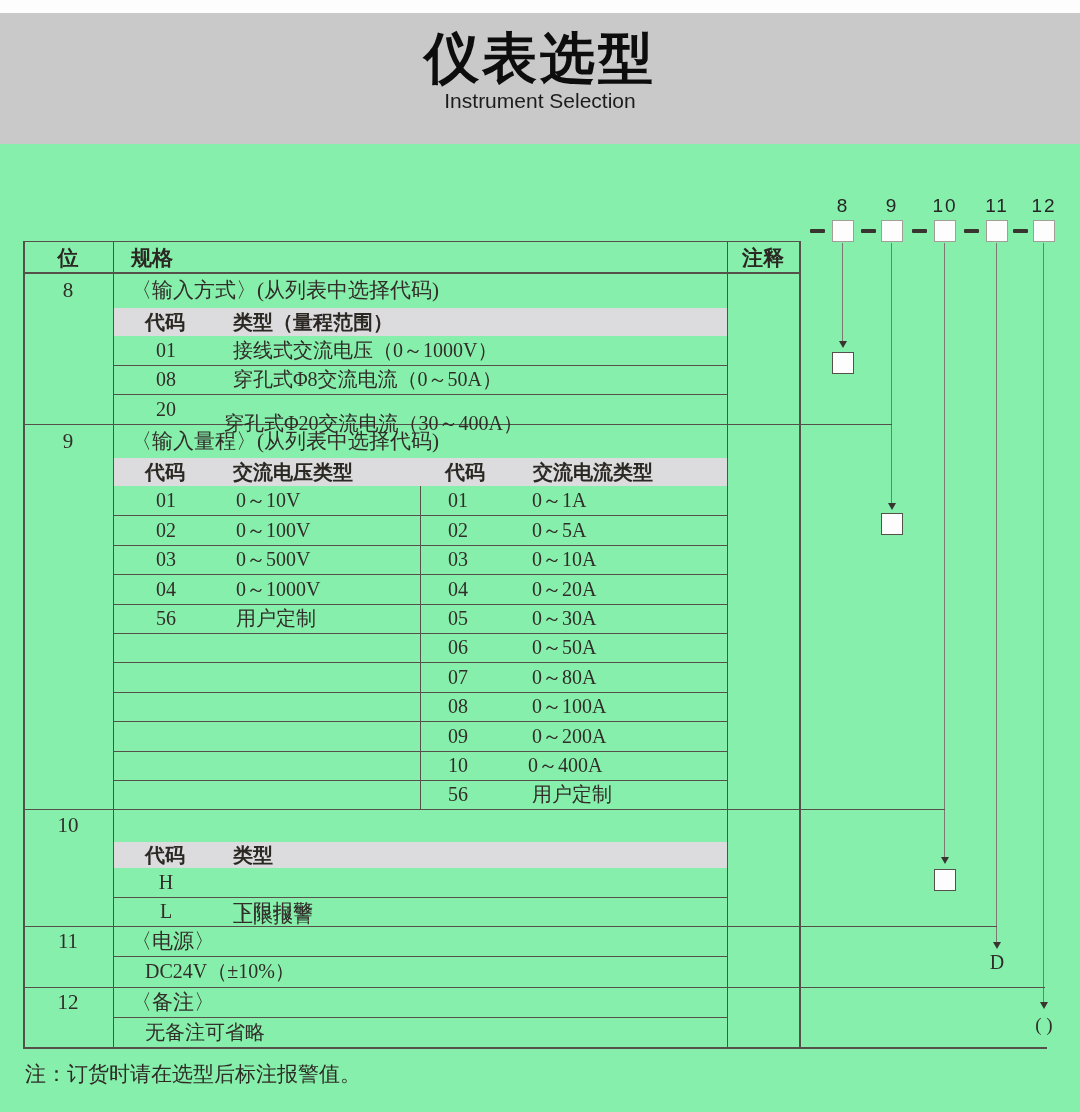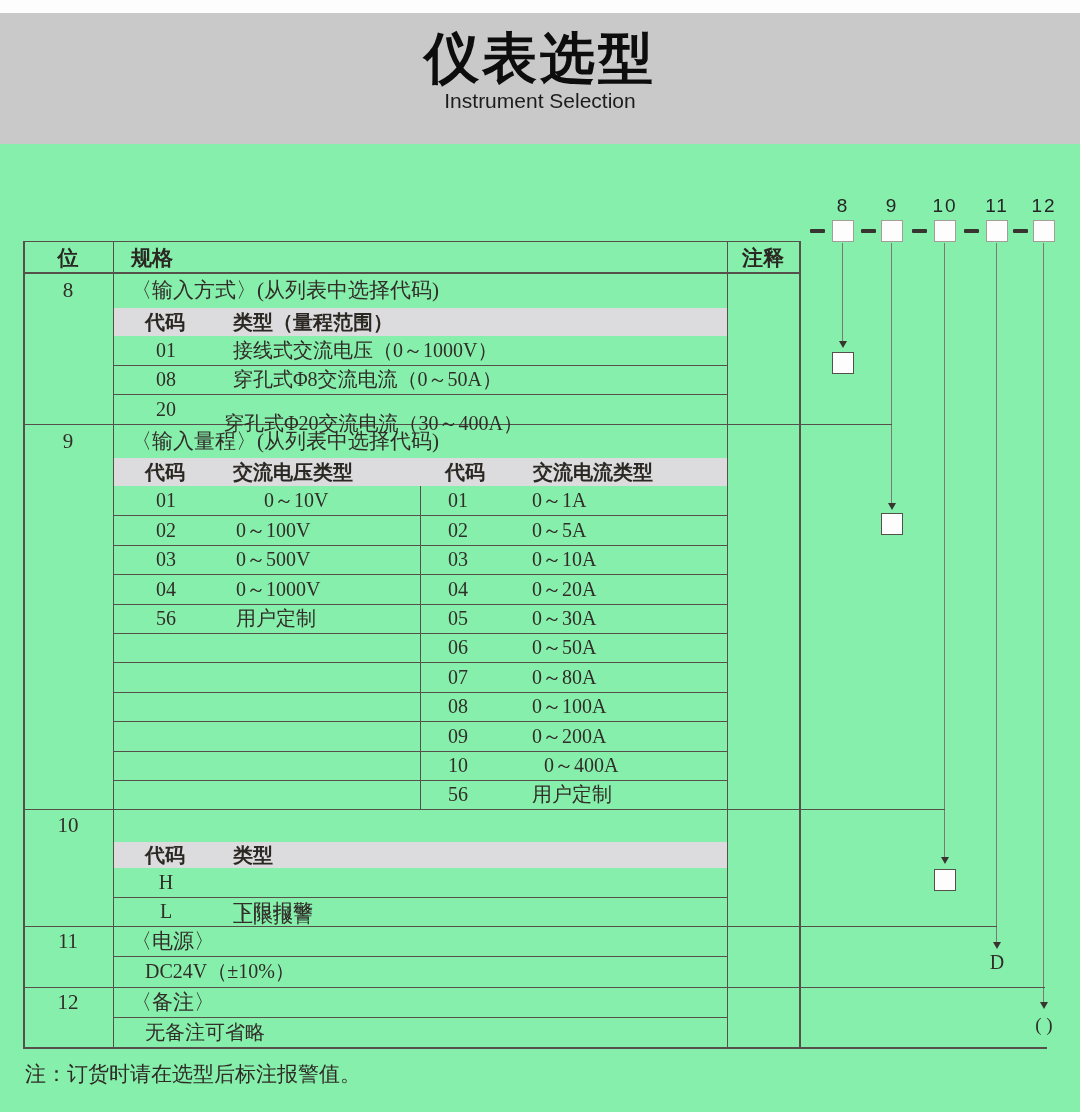--- a/index.html
+++ b/index.html
@@ -136,21 +136,21 @@
   <div class="cell" style="left:224px;top:394px;line-height:30px;margin-top:14px;">穿孔式Φ20交流电流（30～400A）</div>
 
   <div class="cell" style="left:23px;top:424px;width:90px;text-align:center;font-size:21px;line-height:34px;">9</div>
   <div class="cell" style="left:131px;top:424px;font-size:21px;line-height:34px;">〈输入量程〉(从列表中选择代码)</div>
   <div class="cellb" style="left:145px;top:458px;line-height:28px;">代码</div>
   <div class="cellb" style="left:233px;top:458px;line-height:28px;">交流电压类型</div>
   <div class="cellb" style="left:445px;top:458px;line-height:28px;">代码</div>
   <div class="cellb" style="left:533px;top:458px;line-height:28px;">交流电流类型</div>
 
   <div class="cell code" style="left:140px;top:486px;line-height:29px;">01</div>
-  <div class="cell" style="left:236px;top:486px;line-height:29px;margin-left:28px;">0～10V</div>
+  <div class="cell" style="left:236px;top:486px;line-height:29px;">0～10V</div>
   <div class="cell code" style="left:140px;top:515px;line-height:30px;">02</div>
   <div class="cell" style="left:236px;top:515px;line-height:30px;">0～100V</div>
   <div class="cell code" style="left:140px;top:545px;line-height:29px;">03</div>
   <div class="cell" style="left:236px;top:545px;line-height:29px;">0～500V</div>
   <div class="cell code" style="left:140px;top:574px;line-height:30px;">04</div>
   <div class="cell" style="left:236px;top:574px;line-height:30px;">0～1000V</div>
   <div class="cell code" style="left:140px;top:604px;line-height:29px;">56</div>
   <div class="cell" style="left:236px;top:604px;line-height:29px;">用户定制</div>
 
   <div class="cell code" style="left:432px;top:486px;line-height:29px;">01</div>
@@ -165,21 +165,21 @@
   <div class="cell" style="left:532px;top:604px;line-height:29px;">0～30A</div>
   <div class="cell code" style="left:432px;top:633px;line-height:29px;">06</div>
   <div class="cell" style="left:532px;top:633px;line-height:29px;">0～50A</div>
   <div class="cell code" style="left:432px;top:662px;line-height:30px;">07</div>
   <div class="cell" style="left:532px;top:662px;line-height:30px;">0～80A</div>
   <div class="cell code" style="left:432px;top:692px;line-height:29px;">08</div>
   <div class="cell" style="left:532px;top:692px;line-height:29px;">0～100A</div>
   <div class="cell code" style="left:432px;top:721px;line-height:30px;">09</div>
   <div class="cell" style="left:532px;top:721px;line-height:30px;">0～200A</div>
   <div class="cell code" style="left:432px;top:751px;line-height:29px;">10</div>
-  <div class="cell" style="left:544px;top:751px;line-height:29px;">0～400A</div>
+  <div class="cell" style="left:528px;top:751px;line-height:29px;">0～400A</div>
   <div class="cell code" style="left:432px;top:780px;line-height:29px;">56</div>
   <div class="cell" style="left:532px;top:780px;line-height:29px;">用户定制</div>
 
   <div class="cell" style="left:23px;top:809px;width:90px;text-align:center;font-size:21px;line-height:33px;">10</div>
   <div class="cellb" style="left:145px;top:842px;line-height:26px;">代码</div>
   <div class="cellb" style="left:233px;top:842px;line-height:26px;">类型</div>
   <div class="cell code" style="left:140px;top:868px;line-height:29px;">H</div>
   <div class="cell" style="left:233px;top:868px;line-height:29px;margin-top:33px;">上限报警</div>
   <div class="cell code" style="left:140px;top:897px;line-height:29px;">L</div>
   <div class="cell" style="left:233px;top:897px;line-height:29px;">下限报警</div>

